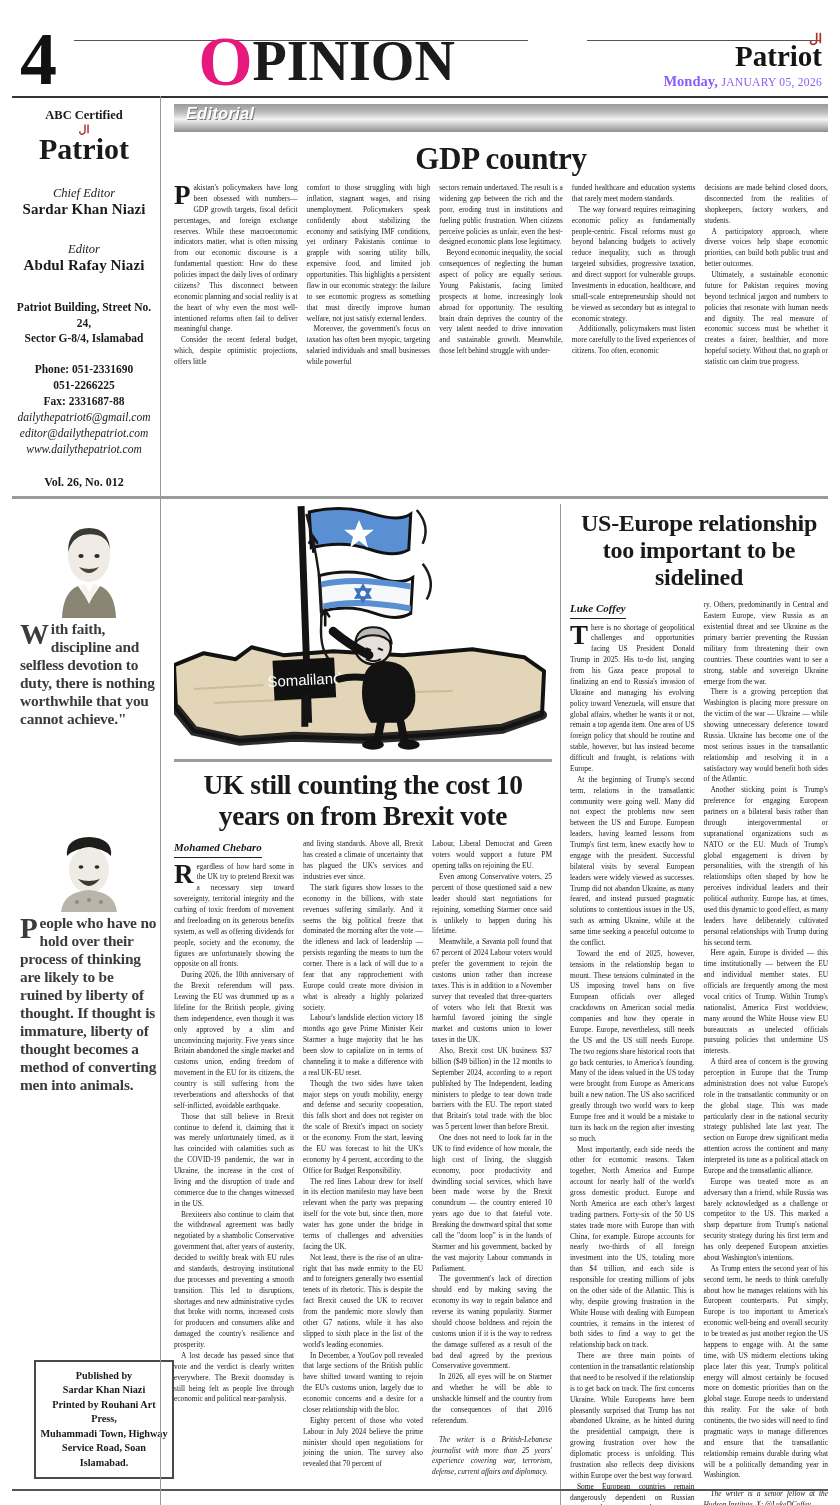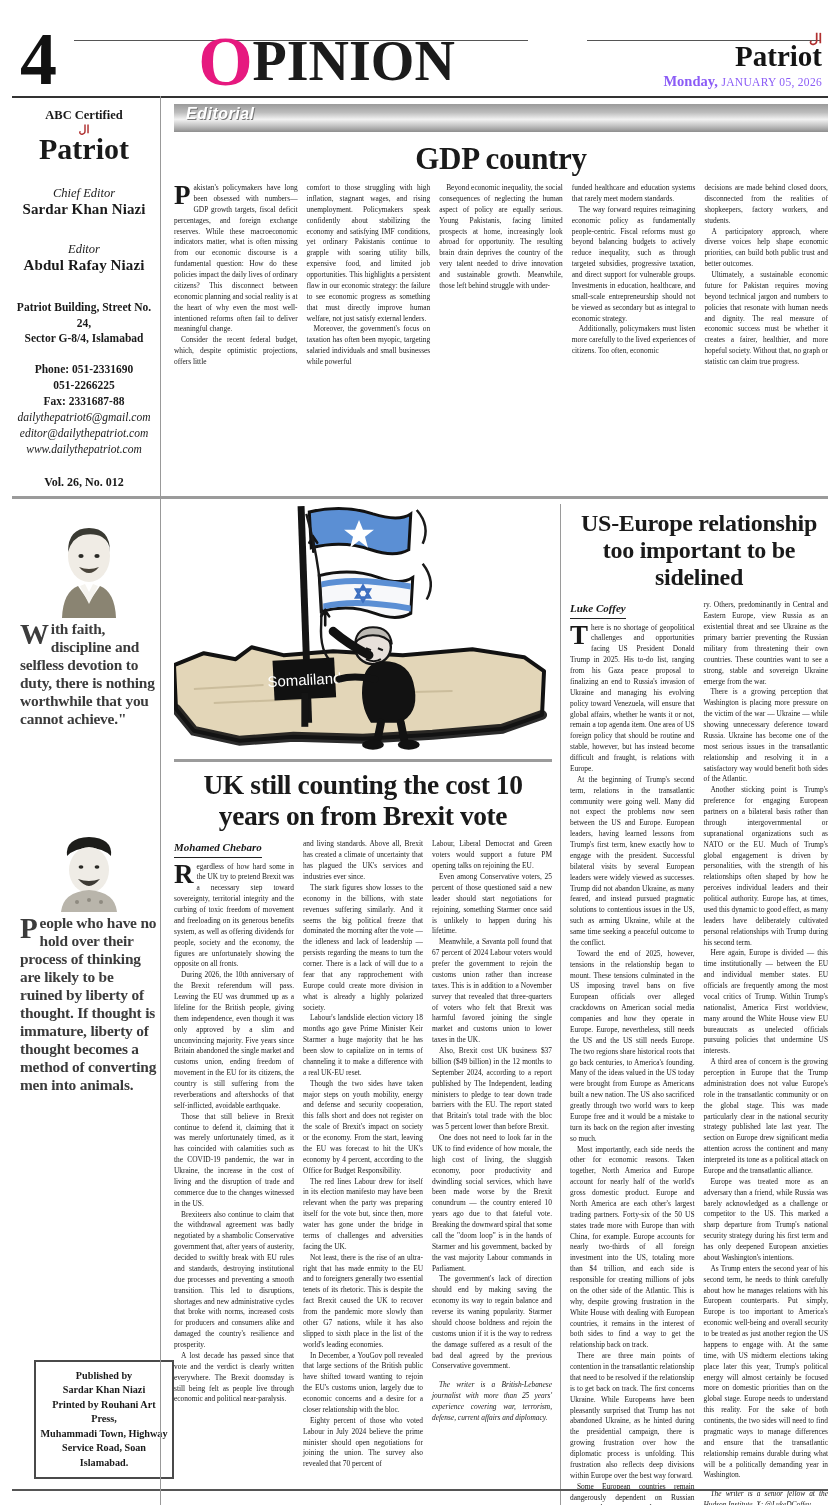--- a/index.html
+++ b/index.html
@@ -194,20 +194,21 @@
       <div class="cols5">
         <div class="ctext">
           <p class="first dropcap">Pakistan's policymakers have long been obsessed with numbers—GDP growth targets, fiscal deficit percentages, and foreign exchange reserves. While these macroeconomic indicators matter, what is often missing from our economic discourse is a fundamental question: How do these policies impact the daily lives of ordinary citizens? This disconnect between economic planning and social reality is at the heart of why even the most well-intentioned reforms often fail to deliver meaningful change.</p>
           <p>Consider the recent federal budget, which, despite optimistic projections, offers little</p>
         </div>
         <div class="ctext">
           <p class="first">comfort to those struggling with high inflation, stagnant wages, and rising unemployment. Policymakers speak confidently about stabilizing the economy and satisfying IMF conditions, yet ordinary Pakistanis continue to grapple with soaring utility bills, expensive food, and limited job opportunities. This highlights a persistent flaw in our economic strategy: the failure to see economic progress as something that must directly improve human welfare, not just satisfy external lenders.</p>
           <p>Moreover, the government's focus on taxation has often been myopic, targeting salaried individuals and small businesses while powerful</p>
         </div>
         <div class="ctext">
+          <p class="first">sectors remain undertaxed. The result is a widening gap between the rich and the poor, eroding trust in institutions and fueling public frustration. When citizens perceive policies as unfair, even the best-designed economic plans lose legitimacy.</p>
           <p>Beyond economic inequality, the social consequences of neglecting the human aspect of policy are equally serious. Young Pakistanis, facing limited prospects at home, increasingly look abroad for opportunity. The resulting brain drain deprives the country of the very talent needed to drive innovation and sustainable growth. Meanwhile, those left behind struggle with under-</p>
         </div>
         <div class="ctext">
           <p class="first">funded healthcare and education systems that rarely meet modern standards.</p>
           <p>The way forward requires reimagining economic policy as fundamentally people-centric. Fiscal reforms must go beyond balancing budgets to actively reduce inequality, such as through targeted subsidies, progressive taxation, and direct support for vulnerable groups. Investments in education, healthcare, and small-scale entrepreneurship should not be viewed as secondary but as integral to economic strategy.</p>
           <p>Additionally, policymakers must listen more carefully to the lived experiences of citizens. Too often, economic</p>
         </div>
         <div class="ctext">
           <p class="first">decisions are made behind closed doors, disconnected from the realities of shopkeepers, factory workers, and students.</p>
           <p>A participatory approach, where diverse voices help shape economic priorities, can build both public trust and better outcomes.</p>
@@ -314,20 +315,21 @@
           <p>In December, a YouGov poll revealed that large sections of the British public have shifted toward wanting to rejoin the EU's customs union, largely due to economic concerns and a desire for a closer relationship with the bloc.</p>
           <p>Eighty percent of those who voted Labour in July 2024 believe the prime minister should open negotiations for joining the union. The survey also revealed that 70 percent of</p>
         </div>
         <div class="ctext">
           <p class="first">Labour, Liberal Democrat and Green voters would support a future PM opening talks on rejoining the EU.</p>
           <p>Even among Conservative voters, 25 percent of those questioned said a new leader should start negotiations for rejoining, something Starmer once said is unlikely to happen during his lifetime.</p>
           <p>Meanwhile, a Savanta poll found that 67 percent of 2024 Labour voters would prefer the government to rejoin the customs union rather than increase taxes. This is in addition to a November survey that revealed that three-quarters of voters who felt that Brexit was harmful favored joining the single market and customs union to lower taxes in the UK.</p>
           <p>Also, Brexit cost UK business $37 billion ($49 billion) in the 12 months to September 2024, according to a report published by The Independent, leading ministers to pledge to tear down trade barriers with the EU. The report stated that Britain's total trade with the bloc was 5 percent lower than before Brexit.</p>
           <p>One does not need to look far in the UK to find evidence of how morale, the high cost of living, the sluggish economy, poor productivity and dwindling social services, which have been made worse by the Brexit conundrum — the country entered 10 years ago due to that fateful vote. Breaking the downward spiral that some call the "doom loop" is in the hands of Starmer and his government, backed by the vast majority Labour commands in Parliament.</p>
           <p>The government's lack of direction should end by making saving the economy its way to regain balance and reverse its waning popularity. Starmer should choose boldness and rejoin the customs union if it is the way to redress the damage suffered as a result of the bad deal agreed by the previous Conservative government.</p>
+          <p>In 2026, all eyes will be on Starmer and whether he will be able to unshackle himself and the country from the consequences of that 2016 referendum.</p>
           <p class="note" style="margin-top:8px">The writer is a British-Lebanese journalist with more than 25 years' experience covering war, terrorism, defense, current affairs and diplomacy.</p>
         </div>
       </div>
     </div>
 
     <div class="mid-right">
       <div class="rart-title">US-Europe relationship too important to be sidelined</div>
       <div class="cols2">
         <div class="ctext">
           <div class="byline">Luke Coffey</div>

